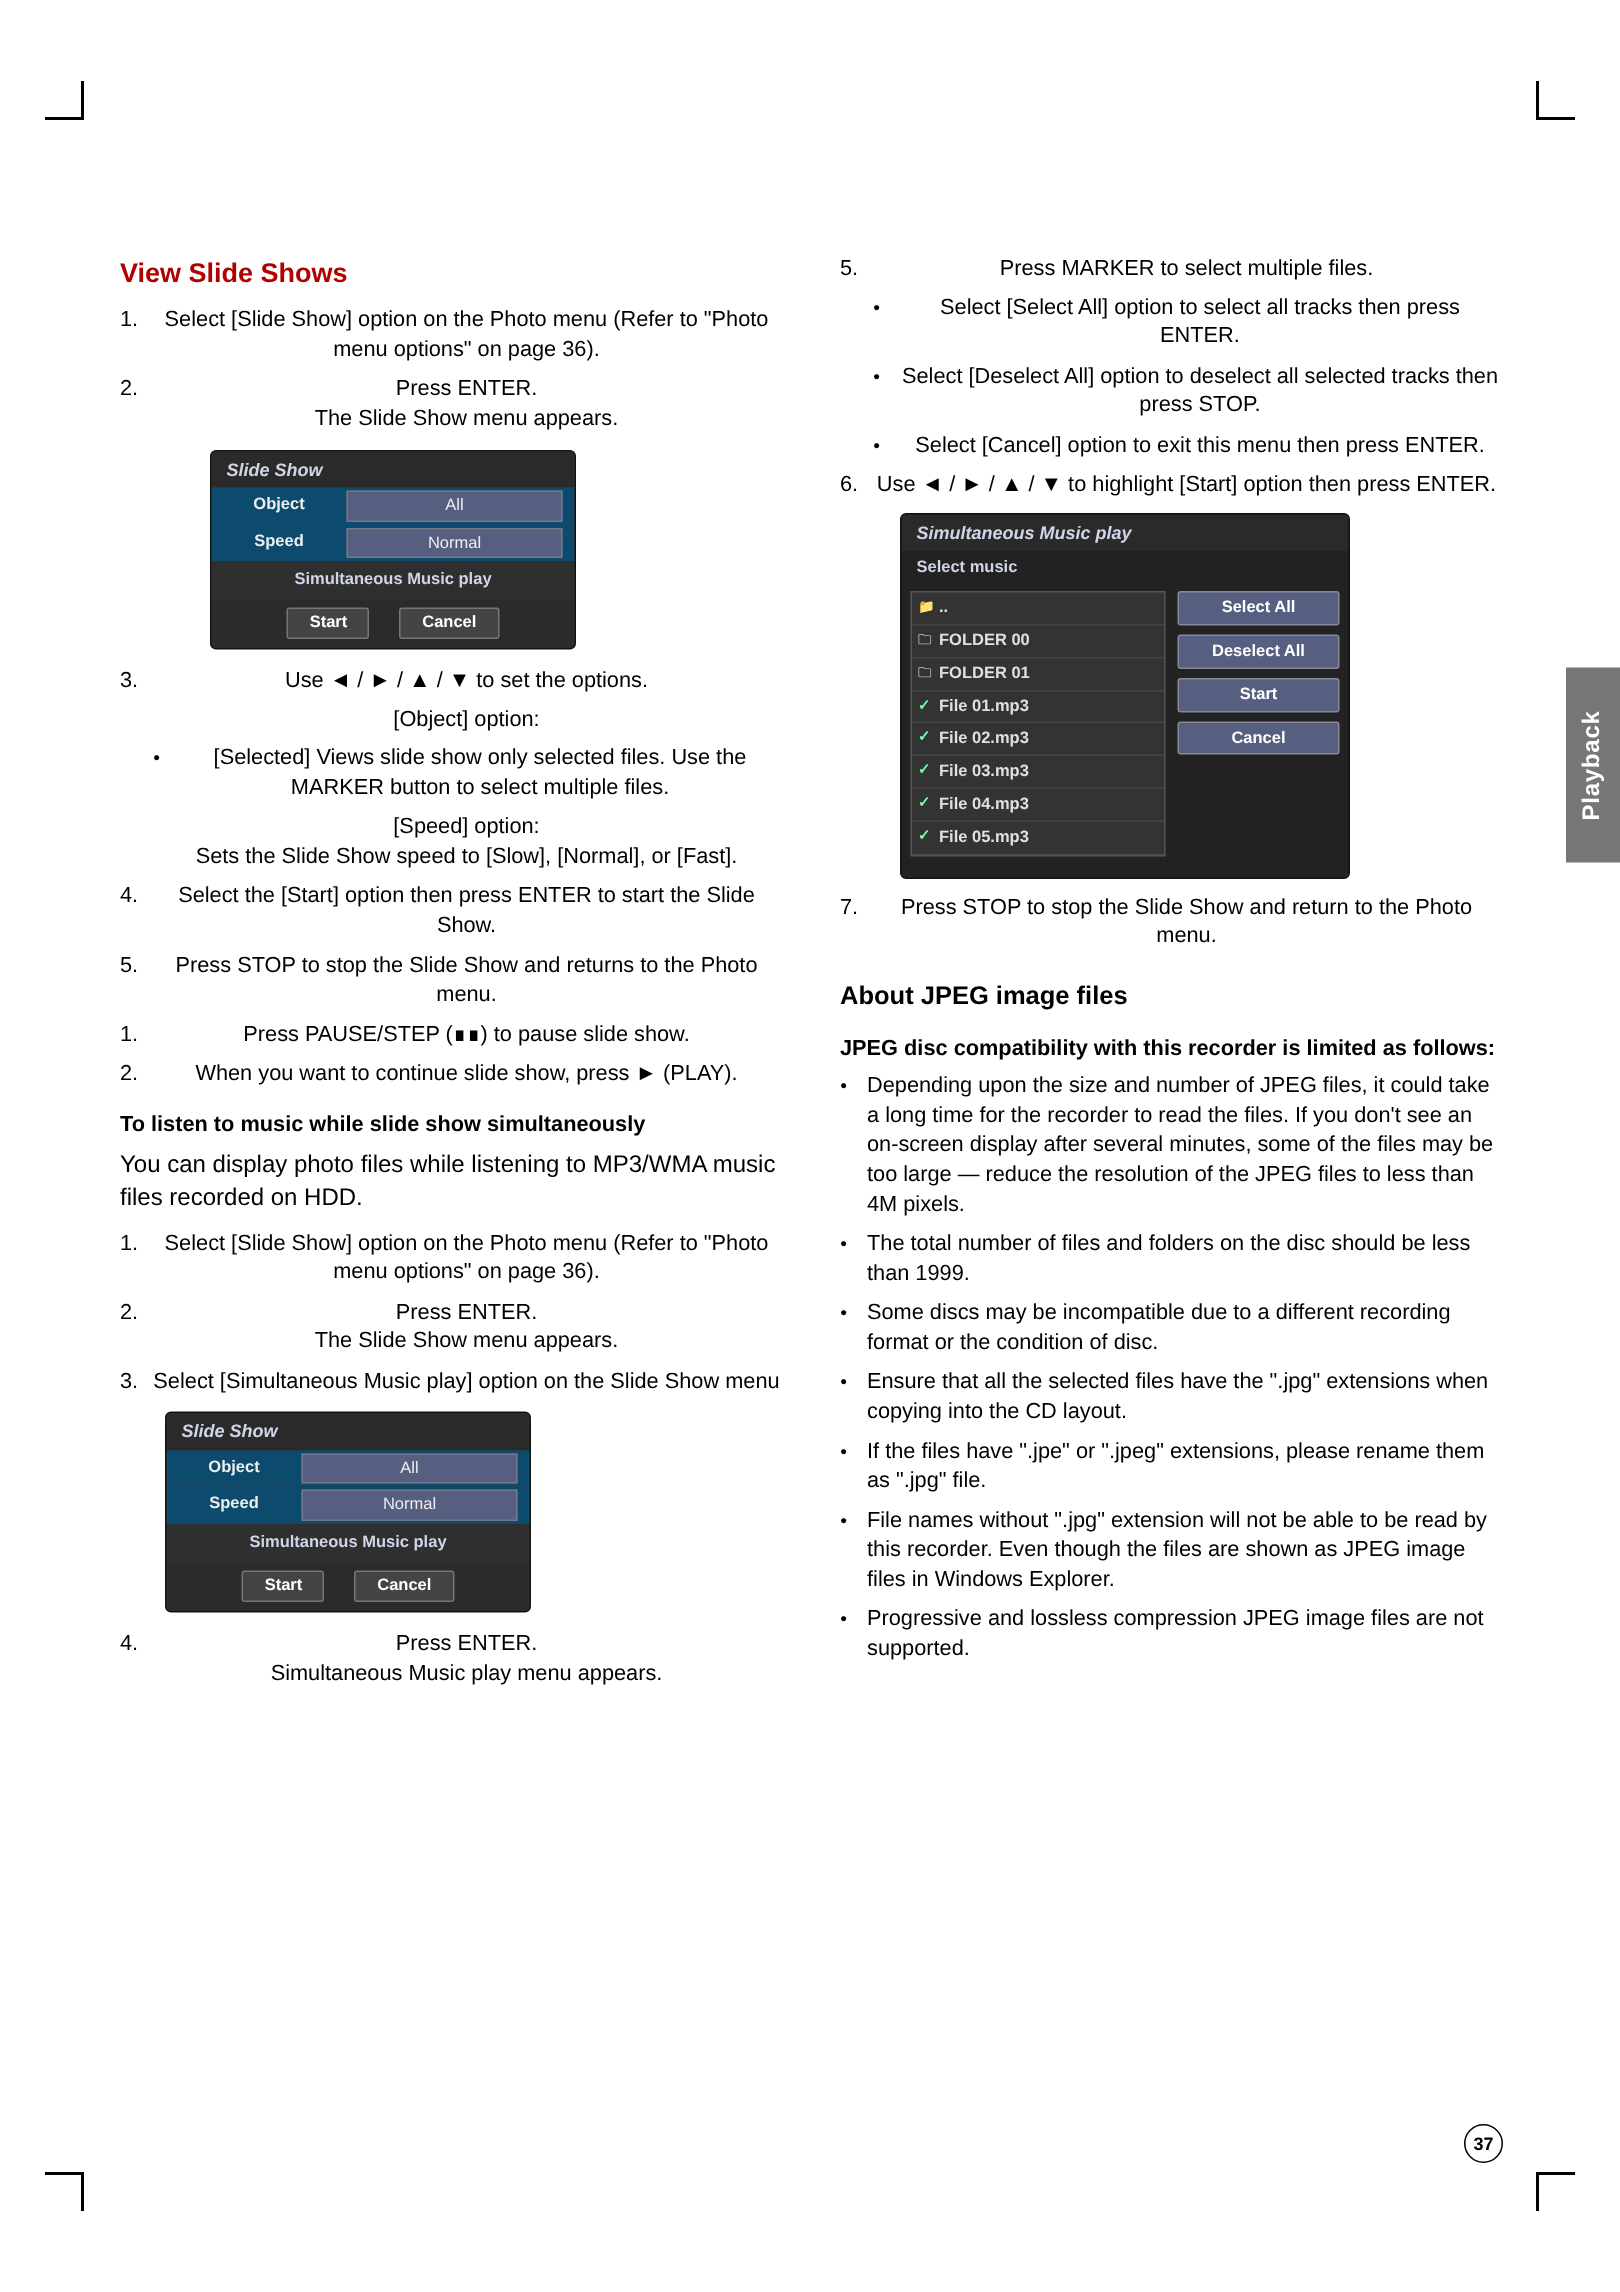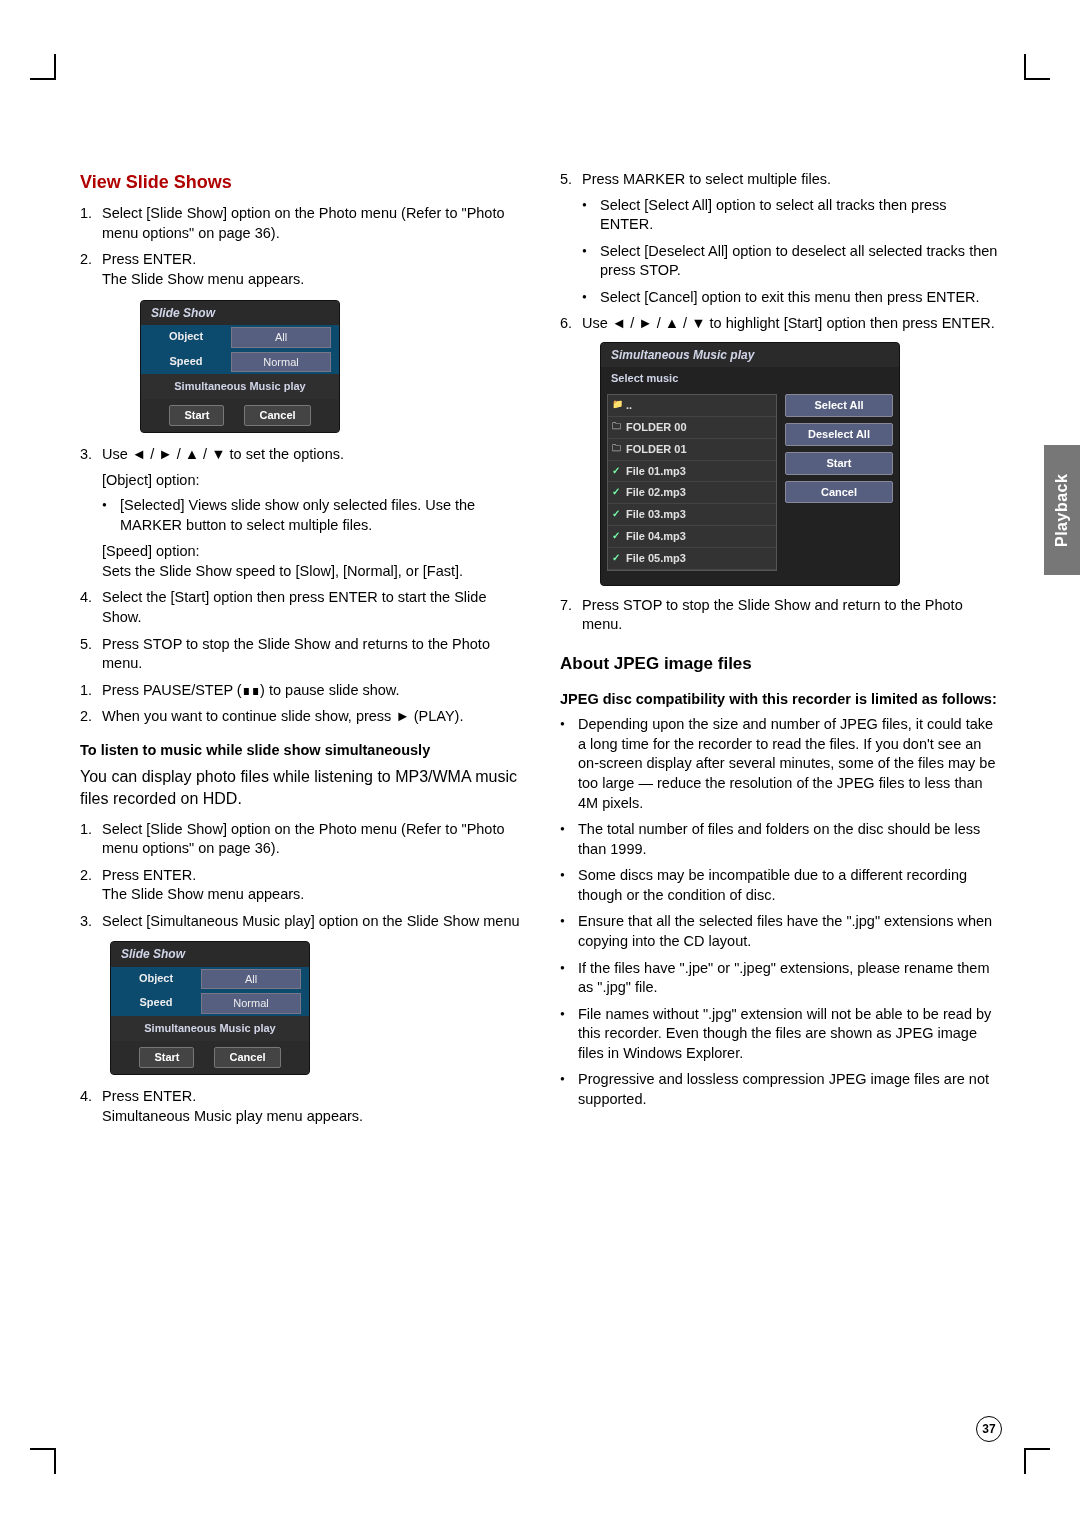--- a/index.html
+++ b/index.html
@@ -53,20 +53,21 @@
     ol {
       list-style: none;
       counter-reset: item;
       margin-left: 0;
     }
     ol > li {
       counter-increment: item;
       margin-bottom: 7px;
       padding-left: 22px;
       position: relative;
+      text-align: center;
     }
     ol > li::before {
       content: counter(item) ".";
       position: absolute;
       left: 0;
       top: 0;
     }
     ul.bullets {
       list-style: none;
       margin-left: 0;
@@ -86,21 +87,21 @@
     .nested {
       margin-left: 4px;
       margin-top: 6px;
     }
     .intro {
       font-size: 16px;
       margin-bottom: 10px;
     }
     
     .slideshow-ui {
-      width: 200px;
+      width: 244px;
       margin: 10px 0 12px 60px;
       background: #3b3b3b;
       border: 1px solid #111;
       border-radius: 4px;
       overflow: hidden;
       font-size: 11px;
       color: #eee;
     }
     .ss-title {
       background: #2a2a2a;
@@ -407,21 +408,21 @@
 
       <ol style="counter-reset: item 6;">
         <li>Press STOP to stop the Slide Show and return to the Photo menu.</li>
       </ol>
 
       <h2>About JPEG image files</h2>
       <h3>JPEG disc compatibility with this recorder is limited as follows:</h3>
       <ul class="bullets">
         <li>Depending upon the size and number of JPEG files, it could take a long time for the recorder to read the files. If you don't see an on-screen display after several minutes, some of the files may be too large — reduce the resolution of the JPEG files to less than 4M pixels.</li>
         <li>The total number of files and folders on the disc should be less than 1999.</li>
-        <li>Some discs may be incompatible due to a different recording though or the condition of disc.</li>
+        <li>Some discs may be incompatible due to a different recording format or the condition of disc.</li>
         <li>Ensure that all the selected files have the ".jpg" extensions when copying into the CD layout.</li>
         <li>If the files have ".jpe" or ".jpeg" extensions, please rename them as ".jpg" file.</li>
         <li>File names without ".jpg" extension will not be able to be read by this recorder. Even though the files are shown as JPEG image files in Windows Explorer.</li>
         <li>Progressive and lossless compression JPEG image files are not supported.</li>
       </ul>
     </div>
   </div>
 </div>
 
 </body></html>

